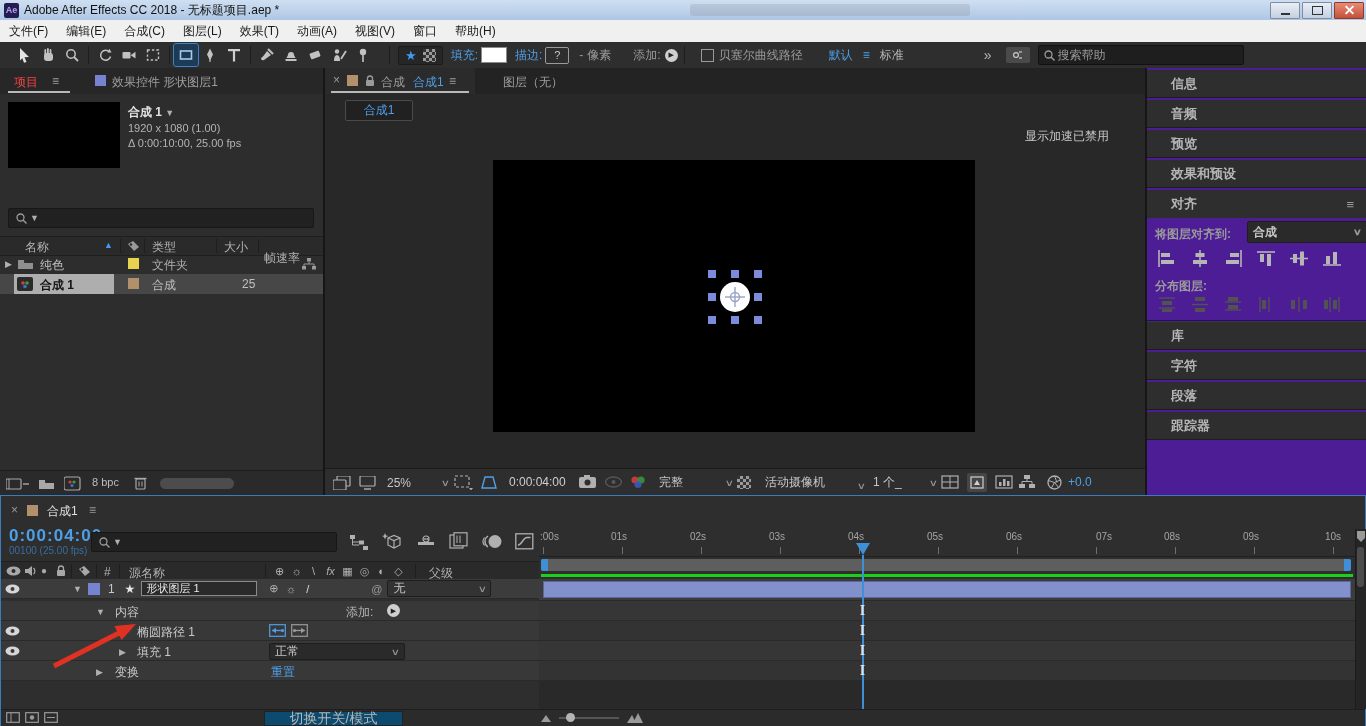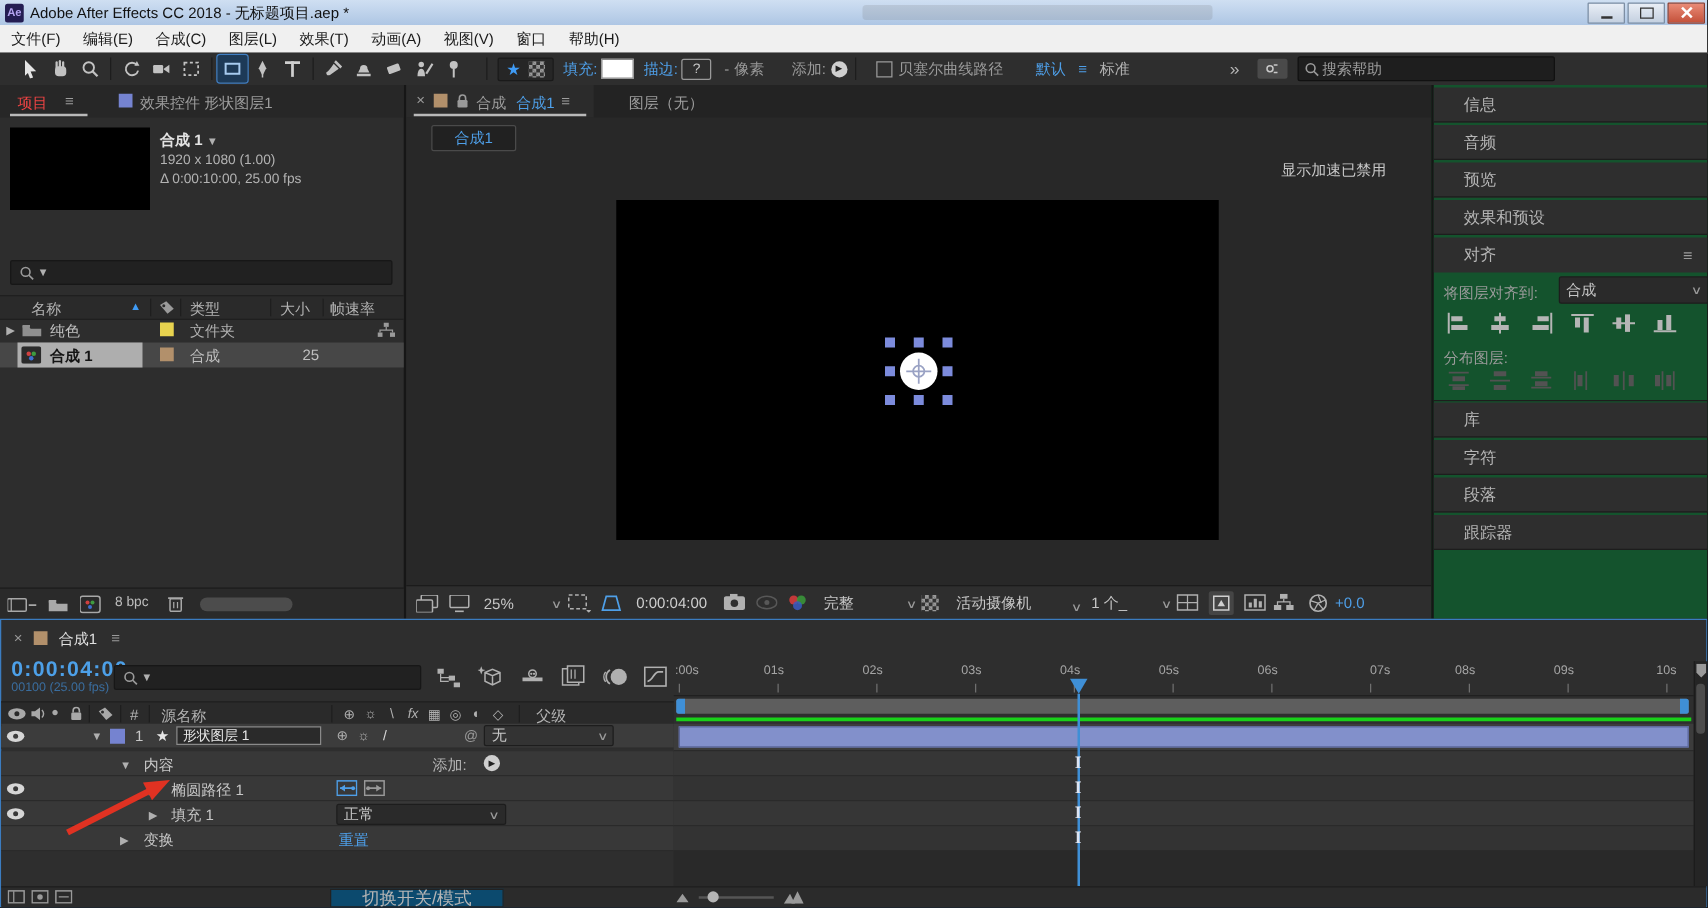--- a/index.html
+++ b/index.html
@@ -265,21 +265,21 @@
       <div class="csep" style="left:120px;"></div>
       <svg class="r" style="left:127px;top:3px;" width="13" height="12">
           <path d="M1,4 L6,1 L12,7 L7,11 Z" fill="#9a9a9a"></path>
           <circle cx="4" cy="4.5" r="1.2" fill="#2a2a2a"></circle>
         </svg>
       <div class="csep" style="left:144px;"></div>
       <span class="r" style="left:152px;top:2px;">类型</span>
       <div class="csep" style="left:216px;"></div>
       <span class="r" style="left:224px;top:2px;">大小</span>
       <div class="csep" style="left:258px;"></div>
-      <span class="r" style="left:264px;top:2px;">帧速率</span>
+      <span class="r" style="left:264px;top:13px;">帧速率</span>
     </div>
 
     <div class="r" style="left:0;top:186px;width:323px;height:20px;">
       <span class="r exp" style="left:5px;top:5px;">▶</span>
       <svg class="r" style="left:17px;top:4px;" width="17" height="12">
           <path d="M1,3 L6,3 L7.5,5 L16,5 L16,11 L1,11 Z" fill="#8f8f8f"></path>
           <rect x="1" y="2" width="6" height="2" fill="#8f8f8f"></rect>
         </svg>
       <span class="r" style="left:40px;top:3px;color:#c0c0c0;">纯色</span>
       <span class="chip r" style="left:128px;top:4px;background:#e8d34f;width:11px;height:11px;"></span>
@@ -445,21 +445,21 @@
           <path d="M8,4 V6.5 M3,9 V6.5 H13 V9" stroke="#b0b0b0" fill="none"></path>
         </svg>
       <svg class="r" style="left:722px;top:6px;" width="15" height="15">
           <circle cx="7.5" cy="7.5" r="6.5" fill="none" stroke="#b0b0b0" stroke-width="1.3"></circle>
           <path d="M7.5,1 L10,7.5 M13.5,5 L7.5,7.5 M12,13 L7.5,7.5 M4,13.8 L7.5,7.5 M1.2,5.5 L7.5,7.5" stroke="#b0b0b0" fill="none"></path>
         </svg>
       <span class="r" style="left:743px;top:6px;color:#4e9fe8;">+0.0</span>
     </div>
   </div>
 
-  <div class="r" style="left:1145px;top:68px;width:221px;height:427px;background:#14532d;border-left:2px solid #161616;box-sizing:border-box;">
+  <div class="r" style="left:1145px;top:68px;width:221px;height:427px;background:#4c1d95;border-left:2px solid #161616;box-sizing:border-box;font-weight:bold;">
     <div class="sbhdr" style="top:2px;">
         <span>信息</span>
       </div>
     <div class="sbhdr" style="top:32px;">
         <span>音频</span>
       </div>
     <div class="sbhdr" style="top:62px;">
         <span>预览</span>
       </div>
     <div class="sbhdr" style="top:92px;">

